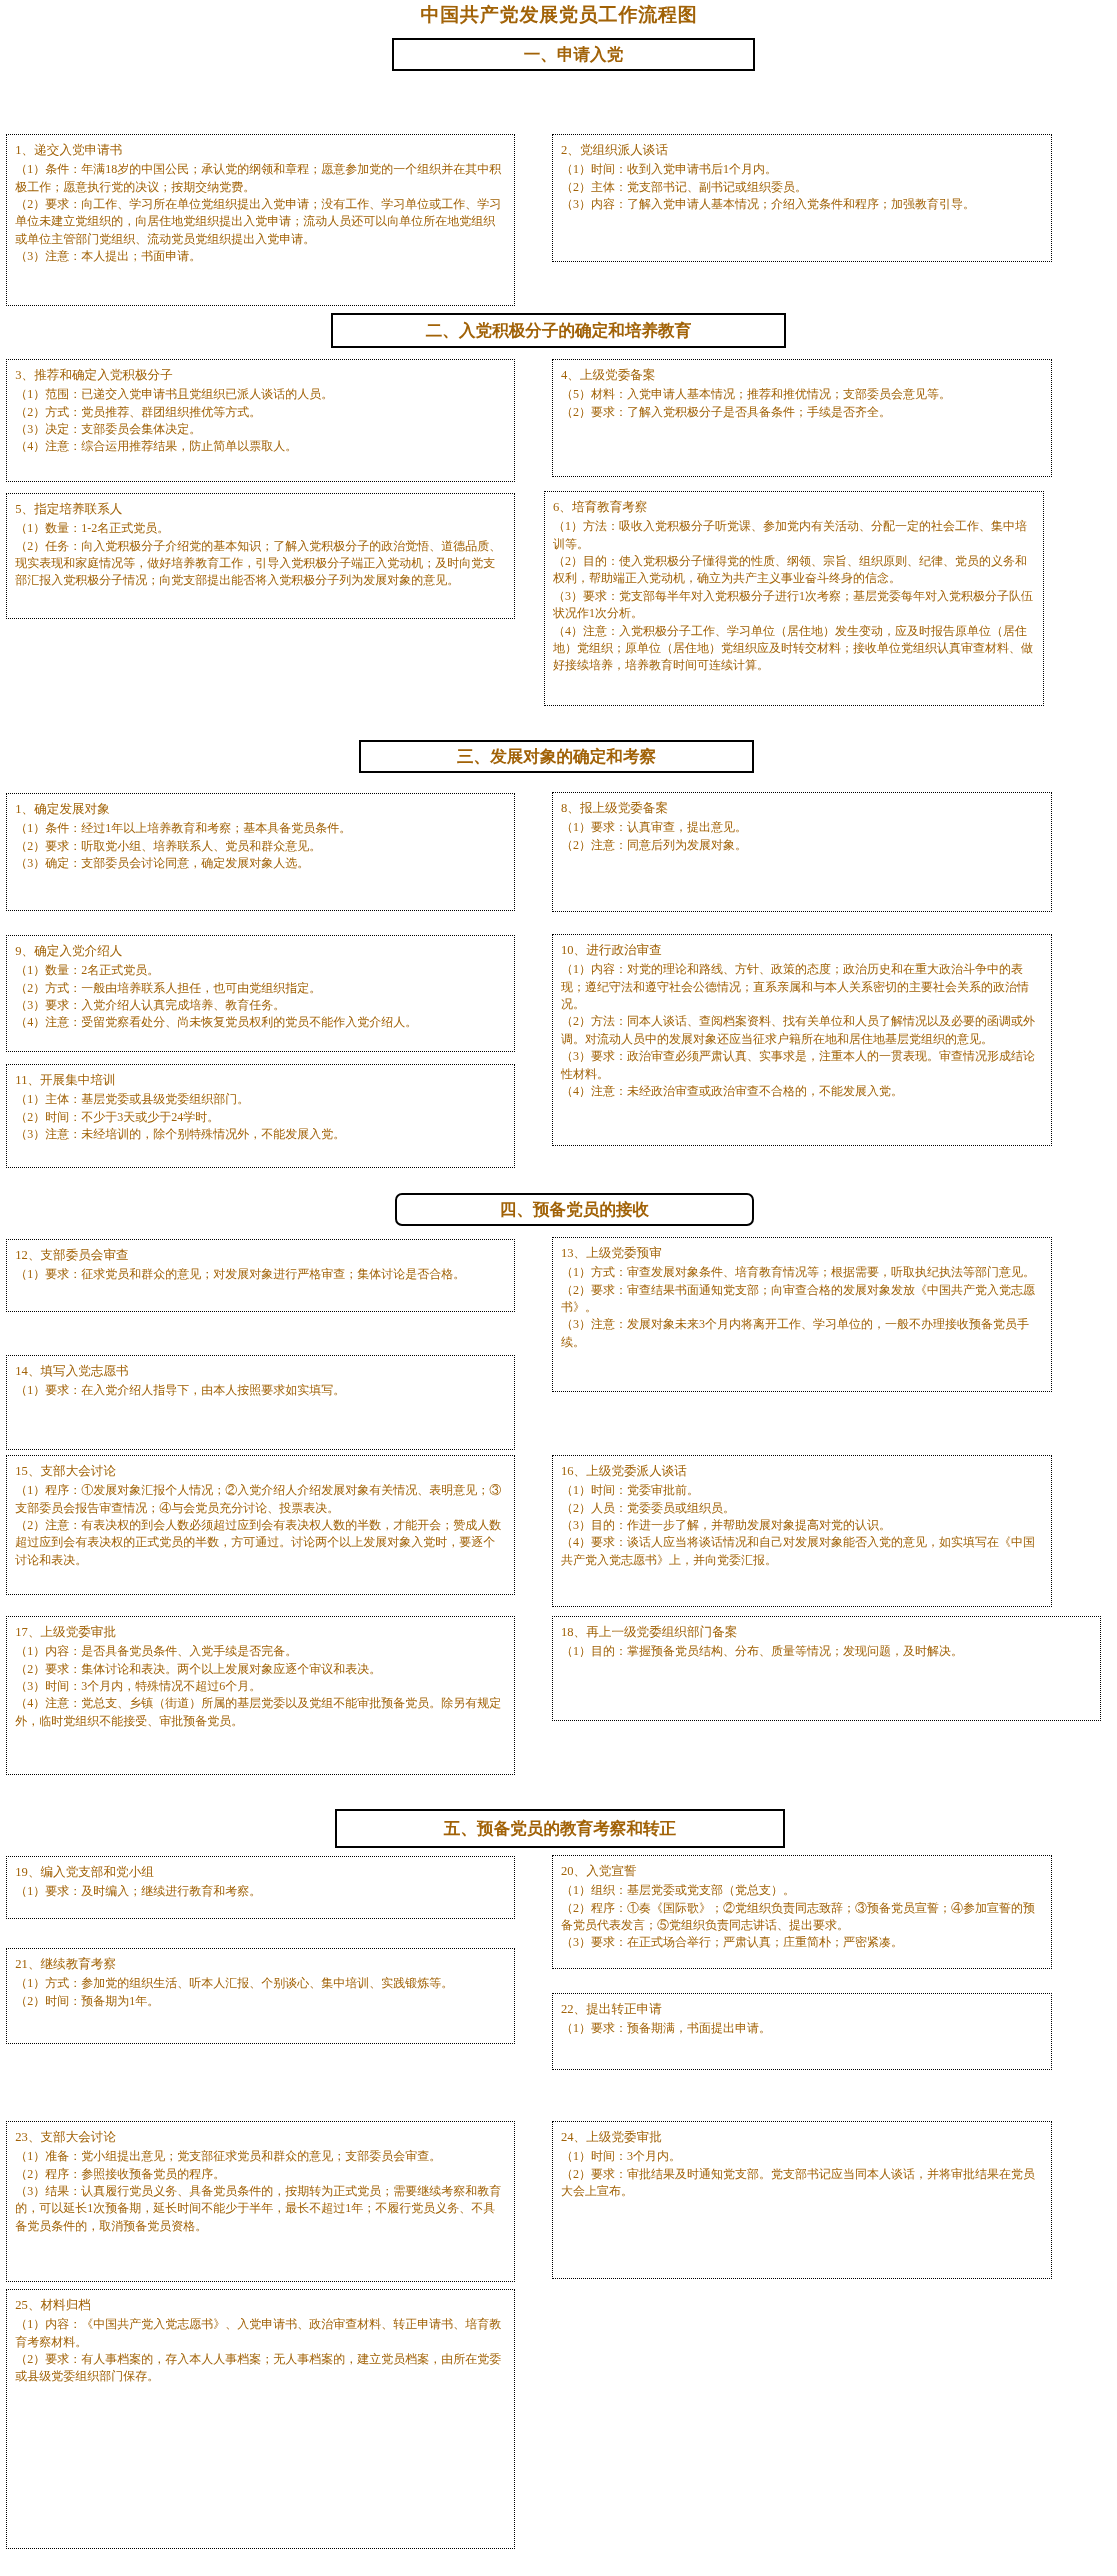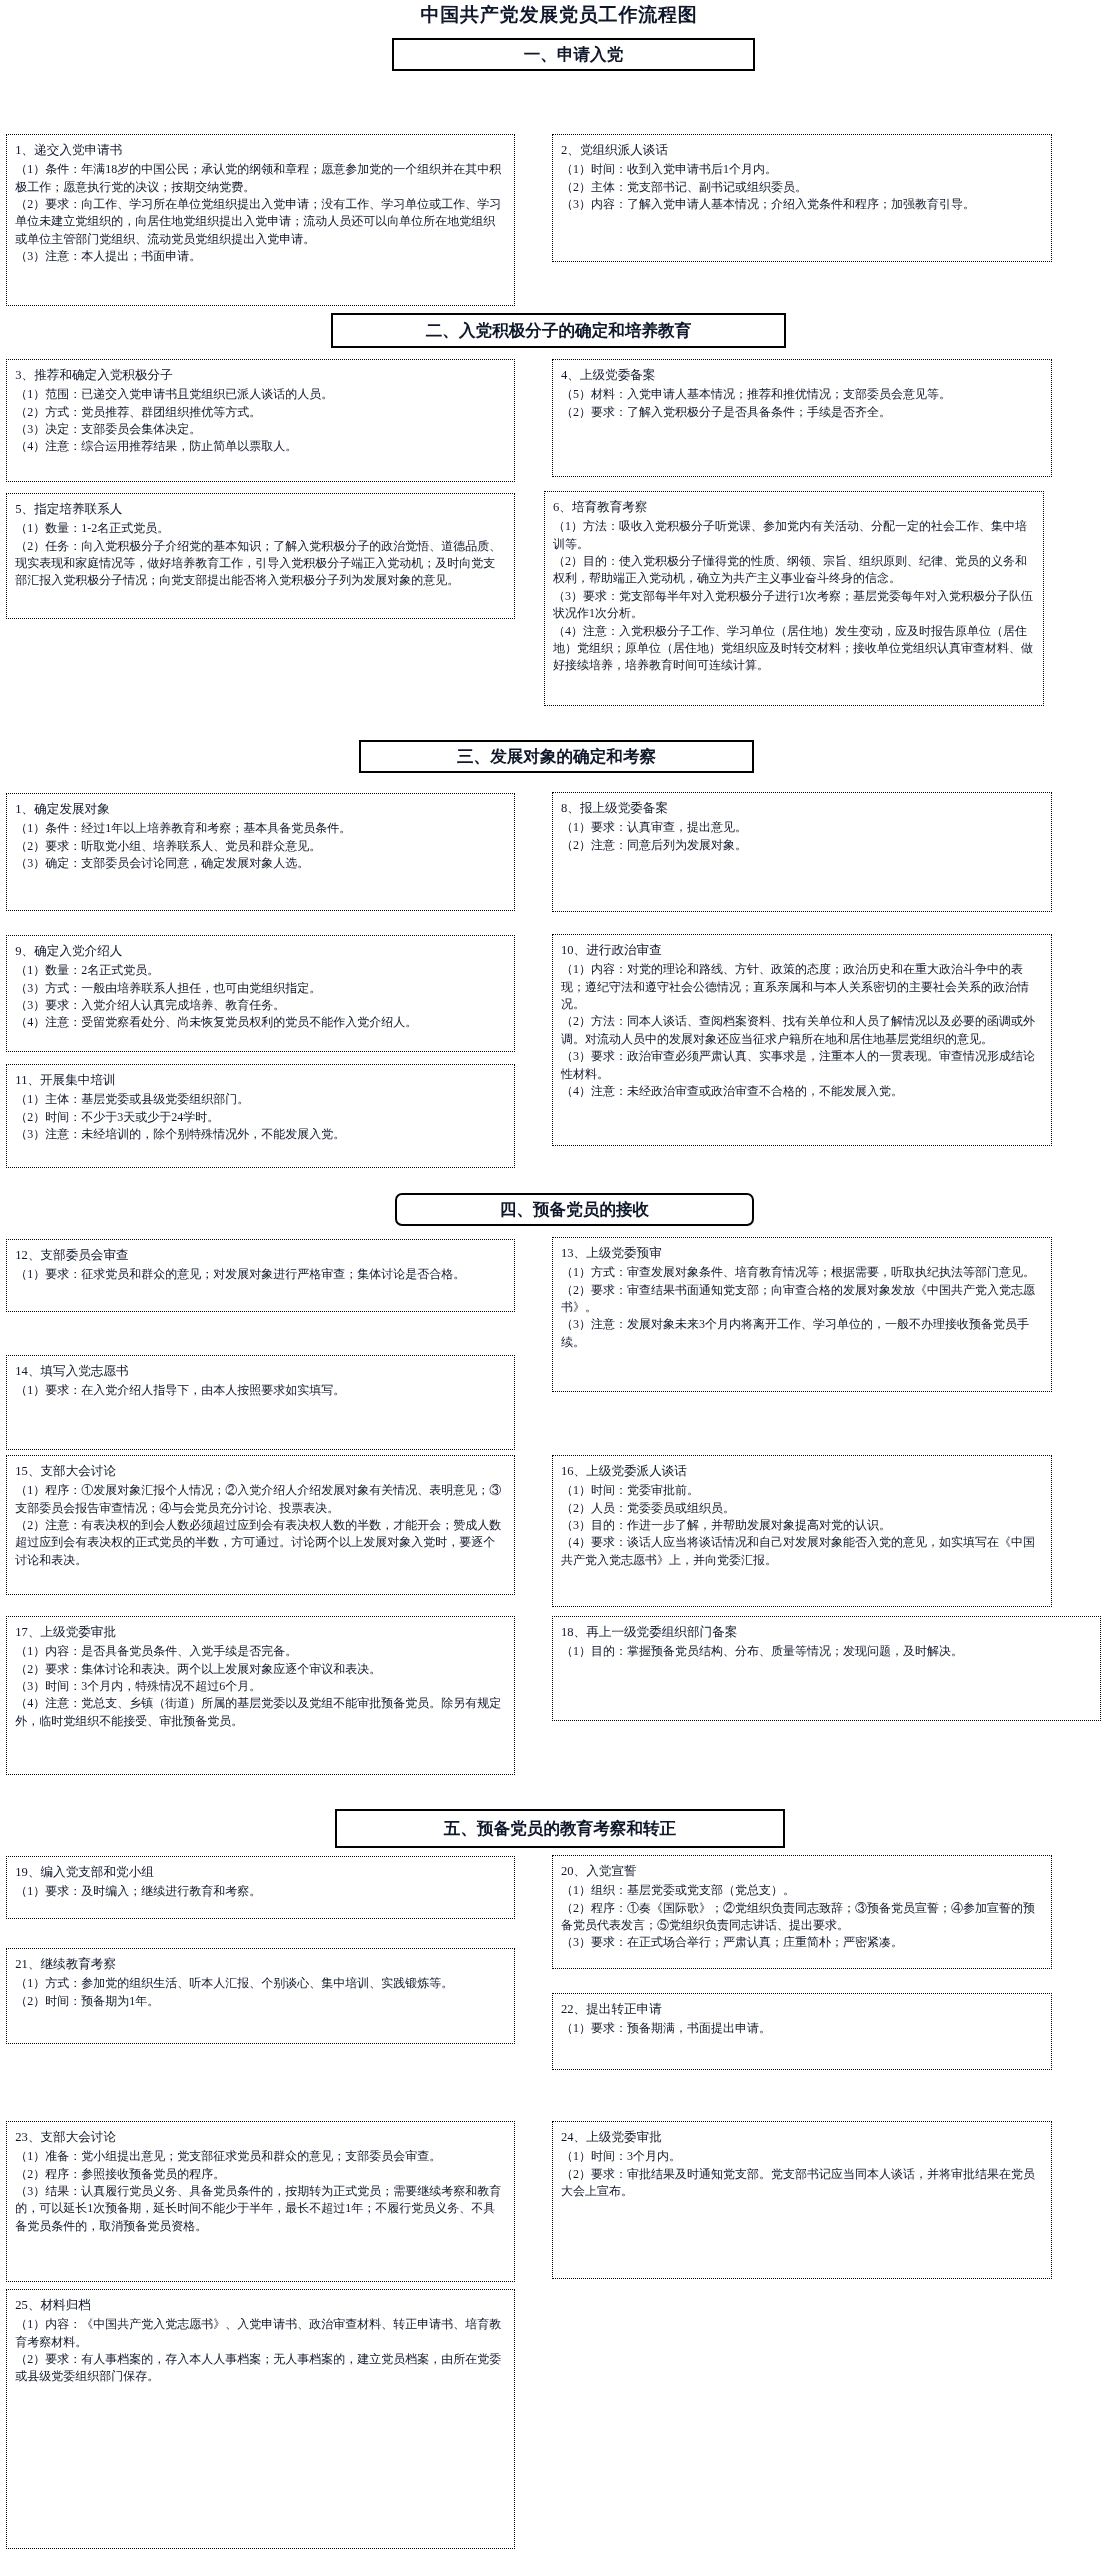--- a/index.html
+++ b/index.html
@@ -1,21 +1,21 @@
 <!DOCTYPE html>
 <html lang="zh" style="font-size:12.6px"><head>
 <meta charset="utf-8">
 <style>
   html,body{margin:0;padding:0;background:#fff;}
   #page{
     position:relative;
     width:1118px;height:2576px;
     background:#fff;
     font-family:"Liberation Serif","DejaVu Serif",serif;
-    color:#0f172a;
+    color:#a16207;
   }
   *{box-sizing:border-box;}
   #page-title{
     position:absolute;top:1.6px;left:0;width:100%;
     text-align:center;font-size:19px;font-weight:bold;margin:0;
     letter-spacing:0.8px;
   }
   .section-header{
     position:absolute;
     border:2.4px solid #000;
@@ -89,21 +89,21 @@
         <p class="box-line">（3）确定：支部委员会讨论同意，确定发展对象人选。</p>
       </div>
       <div class="flow-box" style="left: 552px; top: 792px; width: 500px; height: 120px;">
         <div class="box-title">8、报上级党委备案</div>
         <p class="box-line">（1）要求：认真审查，提出意见。</p>
         <p class="box-line">（2）注意：同意后列为发展对象。</p>
       </div>
       <div class="flow-box" style="left: 6.3px; top: 935px; width: 509px; height: 117px;">
         <div class="box-title">9、确定入党介绍人</div>
         <p class="box-line">（1）数量：2名正式党员。</p>
-        <p class="box-line">（3）方式：一般由培养联系人担任，也可由党组织指定。</p>
+        <p class="box-line">（2）方式：一般由培养联系人担任，也可由党组织指定。</p>
         <p class="box-line">（3）要求：入党介绍人认真完成培养、教育任务。</p>
         <p class="box-line">（4）注意：受留党察看处分、尚未恢复党员权利的党员不能作入党介绍人。</p>
       </div>
       <div class="flow-box" style="left: 552px; top: 934px; width: 500px; height: 212px;">
         <div class="box-title">10、进行政治审查</div>
         <p class="box-line">（1）内容：对党的理论和路线、方针、政策的态度；政治历史和在重大政治斗争中的表现；遵纪守法和遵守社会公德情况；直系亲属和与本人关系密切的主要社会关系的政治情况。</p>
         <p class="box-line">（2）方法：同本人谈话、查阅档案资料、找有关单位和人员了解情况以及必要的函调或外调。对流动人员中的发展对象还应当征求户籍所在地和居住地基层党组织的意见。</p>
         <p class="box-line">（3）要求：政治审查必须严肃认真、实事求是，注重本人的一贯表现。审查情况形成结论性材料。</p>
         <p class="box-line">（4）注意：未经政治审查或政治审查不合格的，不能发展入党。</p>
       </div>

